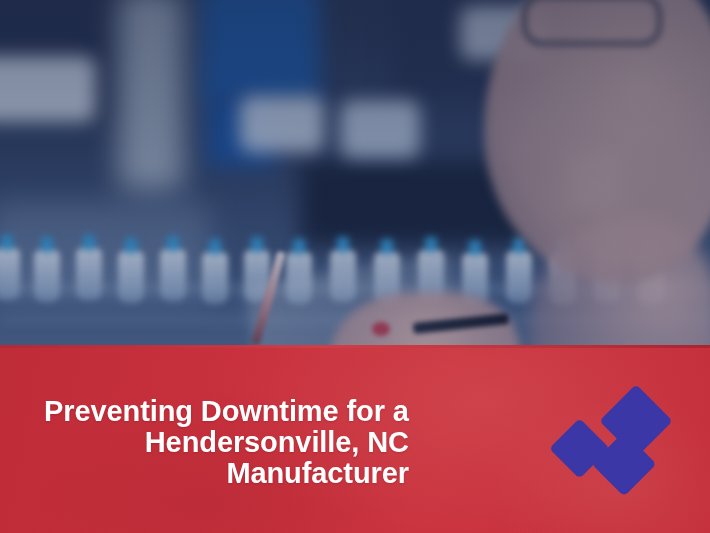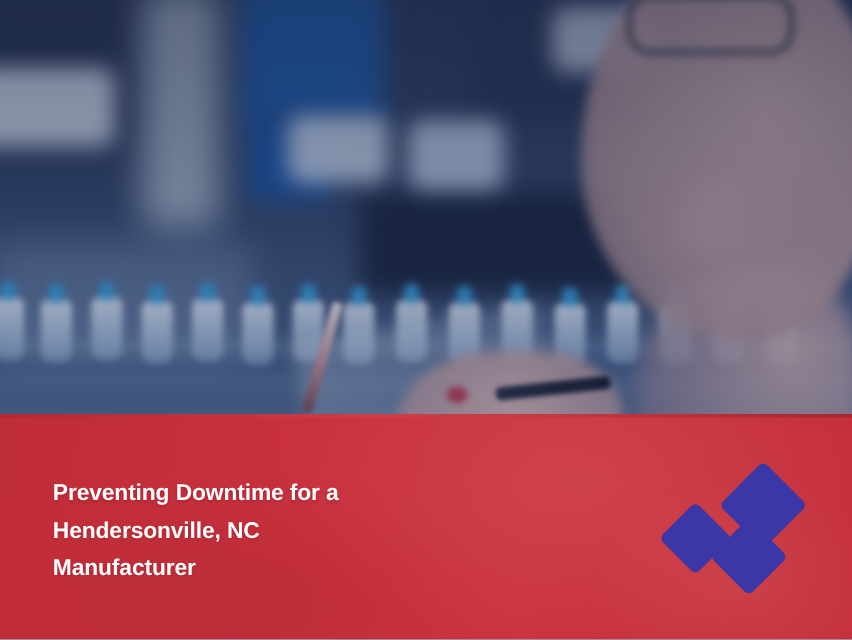--- a/index.html
+++ b/index.html
@@ -209,29 +209,30 @@
     inset: 0;
     display: flex;
     align-items: center;
     justify-content: space-between;
     padding: 0 34px 0 44px;
     box-sizing: border-box;
   }
 
   .headline {
     color: #ffffff;
-    font-size: 19px;
+    font-size: 29px;
     font-weight: bold;
     line-height: 31px;
     letter-spacing: -0.1px;
     max-width: 430px;
     margin: 0;
     margin-top: 6px;
     white-space: pre-line;
     text-shadow: 0 1px 2px rgba(120,18,28,.28);
+    text-align: right;
   }
 
   
   .logo {
     position: relative;
     width: 126px;
     height: 104px;
     flex: 0 0 auto;
     margin-top: 8px;
   }

